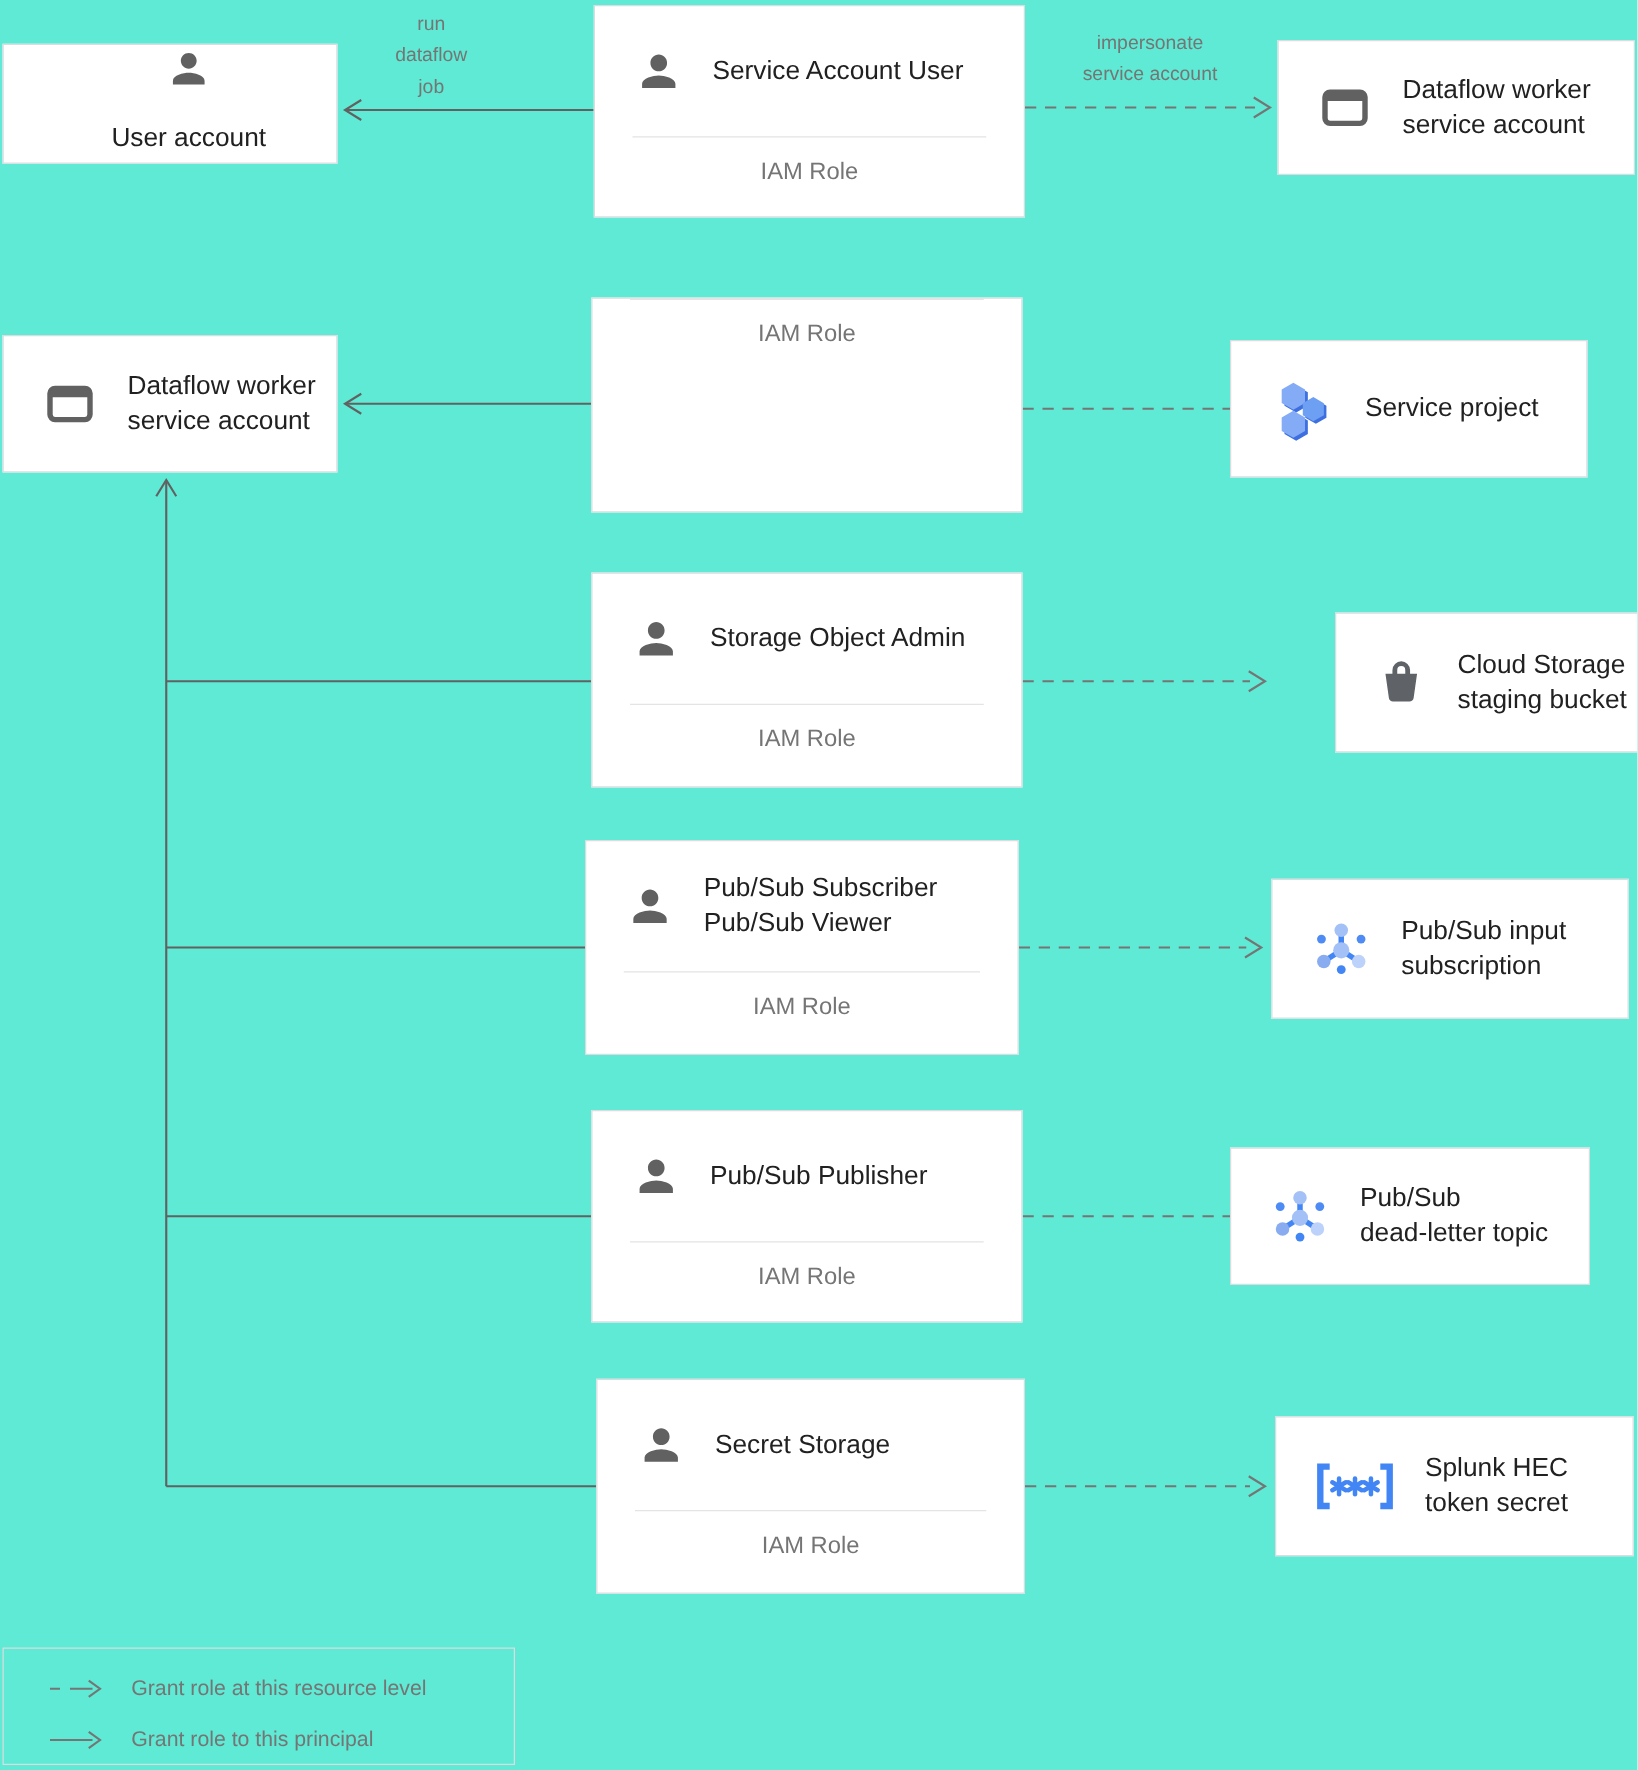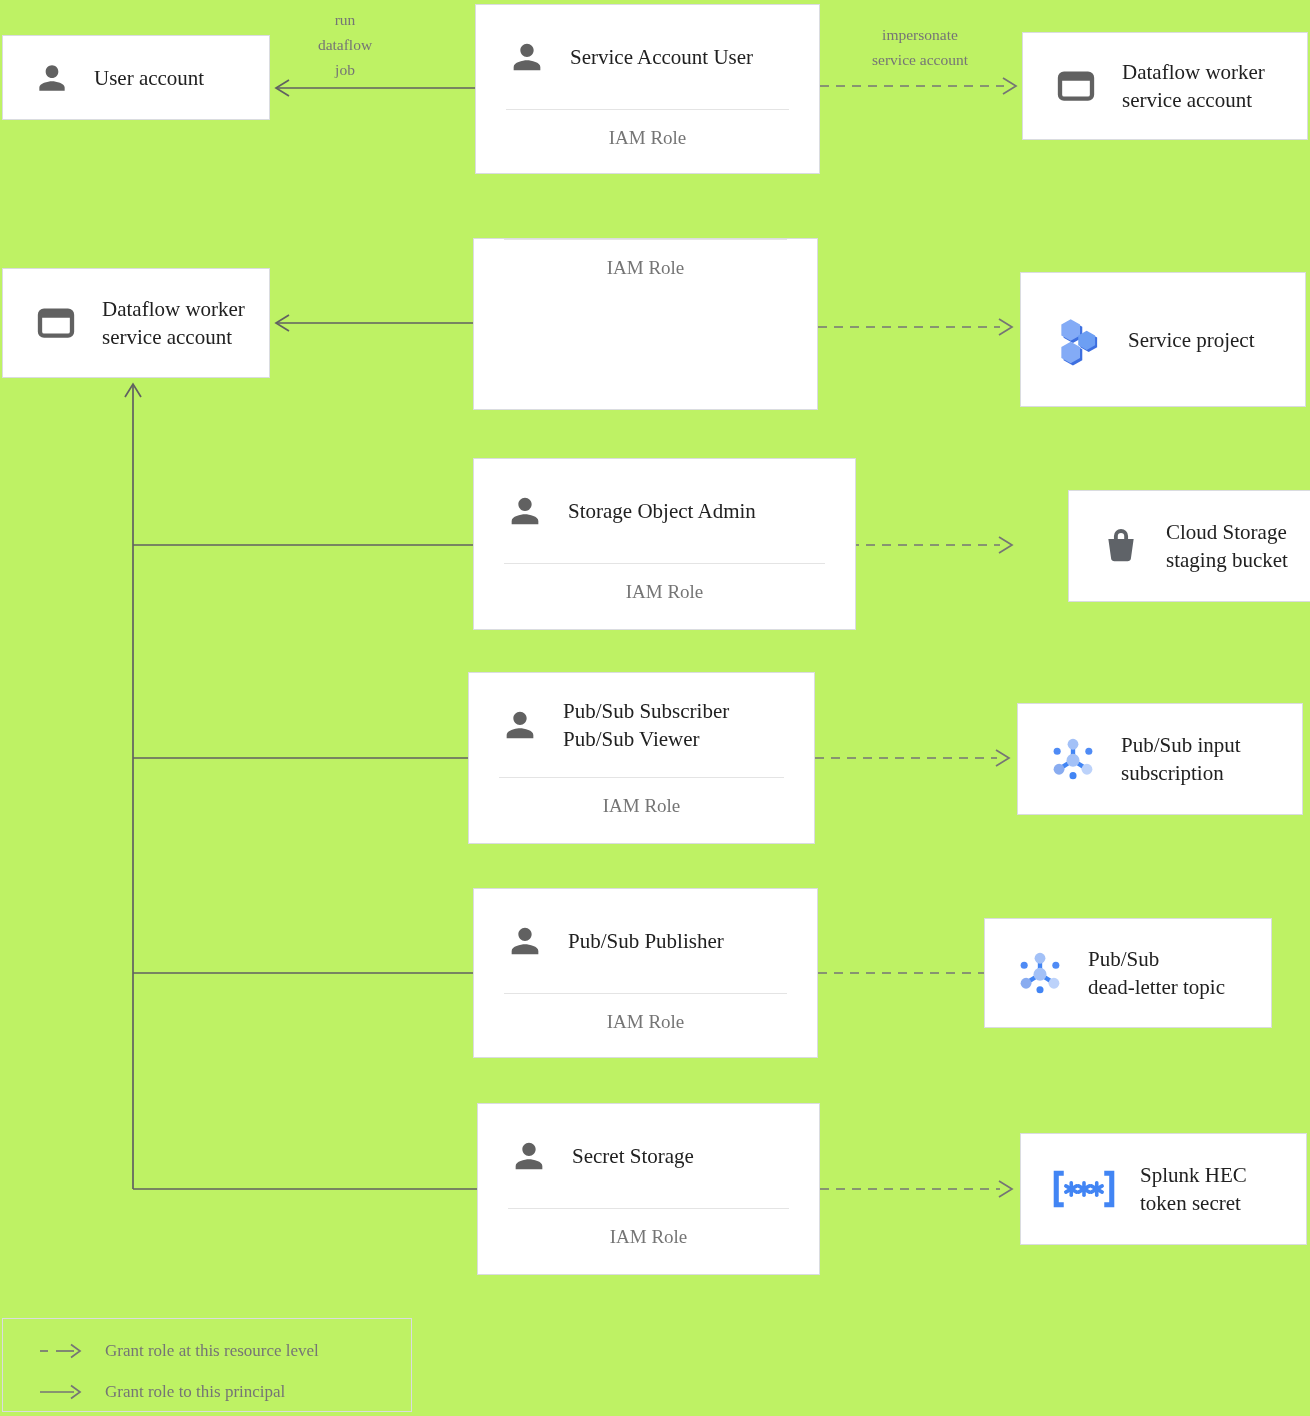--- a/index.html
+++ b/index.html
@@ -1,18 +1,18 @@
 <!DOCTYPE html>
 <html><head>
 <meta charset="utf-8">
 <style>
   html,body{margin:0;padding:0;background:#ffffff;}
   .canvas{
-    position:relative;width:1310px;height:1416px;background:#bef264;
-    font-family:Liberation Serif, serif;color:#212121;overflow:hidden;
+    position:relative;width:1310px;height:1416px;background:#5eead4;
+    font-family:Liberation Sans, sans-serif;color:#212121;overflow:hidden;
   }
   .connectors{position:absolute;left:0;top:0;pointer-events:none;}
   .box{
     position:absolute;background:#ffffff;border:1px solid #dadce0;box-sizing:border-box;
   }
   .hbox{display:flex;align-items:center;padding-left:30px;gap:23px;}
   .title{font-size:21px;line-height:28px;color:#212121;}
   .iam-top{height:104px;display:flex;align-items:center;padding-left:31px;gap:23px;}
   .iam-divider{border-top:1px solid #e4e4e4;margin:0 30px;}
   .iam-sub{padding-top:17px;text-align:center;font-size:19px;color:#757575;}
@@ -60,21 +60,21 @@
   <div class="edge-label" style="left:290px;top:7px;width:110px;">
     <div>run</div>
     <div>dataflow</div>
     <div>job</div>
   </div>
   <div class="edge-label" style="left:835px;top:22px;width:170px;">
     <div>impersonate</div>
     <div>service account</div>
   </div>
 
-  <div class="box hbox" style="left:2px;top:35px;width:268px;height:85px;">
+  <div class="box hbox" style="left:2px;top:35px;width:268px;height:96px;flex-direction:column;">
     <span class="icon">
       <svg width="38" height="38" viewBox="0 0 24 24">
           <path fill="#616161" d="M12 12c2.21 0 4-1.79 4-4s-1.79-4-4-4-4 1.79-4 4 1.79 4 4 4zm0 2c-2.67 0-8 1.34-8 4v2h16v-2c0-2.66-5.33-4-8-4z"></path>
         </svg>
     </span>
     <div class="title">User account</div>
   </div>
 
   <div class="box" style="left:475px;top:4px;width:345px;height:170px;">
     <div class="iam-top">
@@ -116,40 +116,40 @@
       <div>Dataflow worker</div>
       <div>service account</div>
     </div>
   </div>
 
   <div class="box" style="left:473px;top:238px;width:345px;height:172px;">
     <div class="iam-divider"></div>
     <div class="iam-sub">IAM Role</div>
   </div>
 
-  <div class="box hbox" style="left:1020px;top:272px;width:286px;height:135px;">
+  <div class="box hbox" style="left:984px;top:272px;width:286px;height:110px;">
     <span class="icon">
       <svg width="54" height="54" viewBox="0 0 48 48">
         <g>
           <path fill="#3d6fe0" d="M19.5 7.5 27.8 12.3 27.8 21.9 19.5 26.7 11.2 21.9 11.2 12.3z"></path>
           <path fill="#83abf6" d="M17.5 5.5 25.8 10.3 25.8 19.9 17.5 24.7 9.2 19.9 9.2 10.3z"></path>
           <path fill="#3d6fe0" d="M33.5 17.5 41 21.8 41 30.4 33.5 34.7 26 30.4 26 21.8z"></path>
           <path fill="#6d9ff3" d="M31.7 15.7 39.2 20 39.2 28.6 31.7 32.9 24.2 28.6 24.2 20z"></path>
           <path fill="#3d6fe0" d="M19.5 27.5 27.8 32.3 27.8 41.9 19.5 46.7 11.2 41.9 11.2 32.3z"></path>
           <path fill="#83abf6" d="M17.5 25.5 25.8 30.3 25.8 39.9 17.5 44.7 9.2 39.9 9.2 30.3z"></path>
         </g>
       </svg>
     </span>
     <div class="title">
       <div>Service project</div>
       <div></div>
     </div>
   </div>
 
-  <div class="box" style="left:473px;top:458px;width:383px;height:172px;">
+  <div class="box" style="left:473px;top:458px;width:345px;height:172px;">
     <div class="iam-top">
       <span class="icon">
         <svg width="40" height="40" viewBox="0 0 24 24">
             <path fill="#616161" d="M12 12c2.21 0 4-1.79 4-4s-1.79-4-4-4-4 1.79-4 4 1.79 4 4 4zm0 2c-2.67 0-8 1.34-8 4v2h16v-2c0-2.66-5.33-4-8-4z"></path>
           </svg>
       </span>
       <div class="title">
         <div>Storage Object Admin</div>
         <div></div>
       </div>

